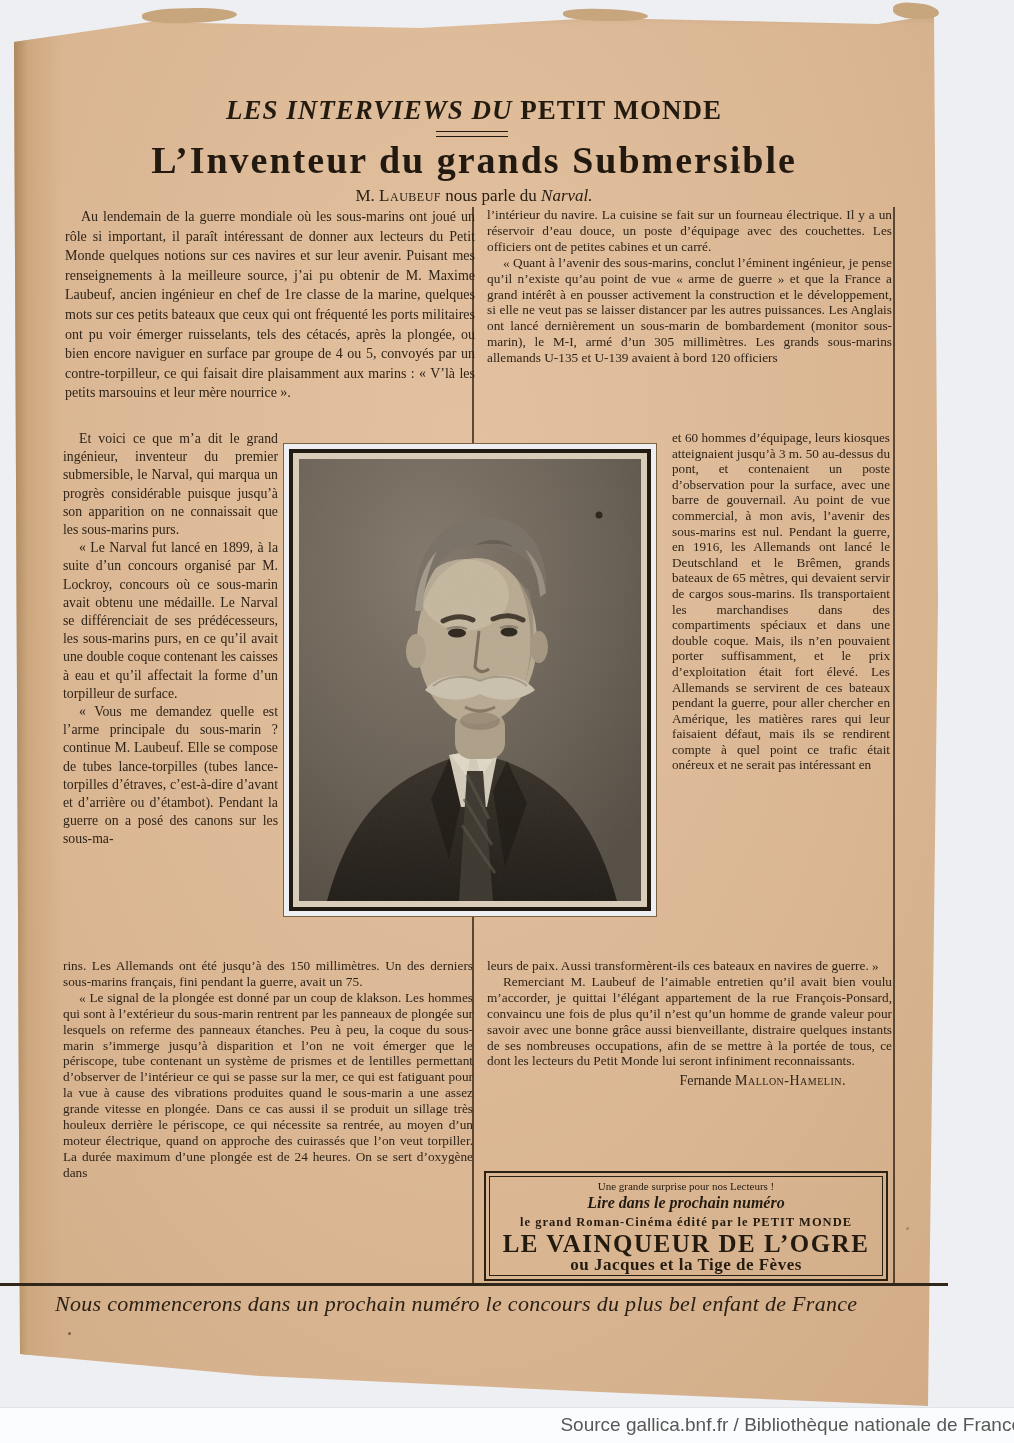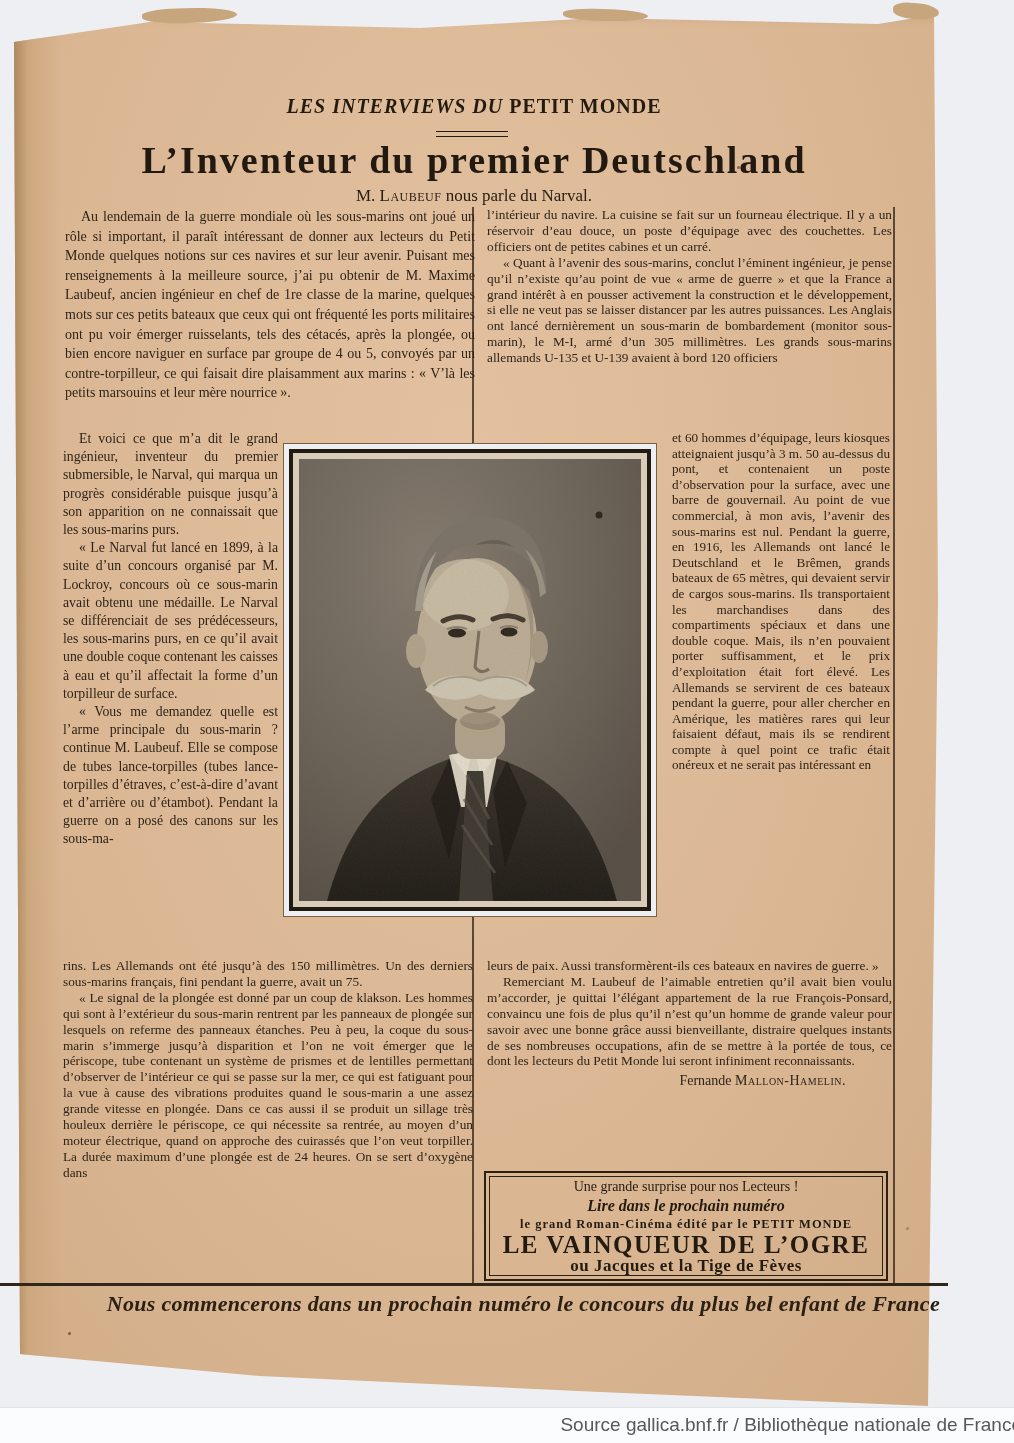--- a/index.html
+++ b/index.html
@@ -10,29 +10,29 @@
     background:
       linear-gradient(90deg,#6f5436 0px,#8a6b47 7px,#b08a61 15px,#cda77e 28px,rgba(0,0,0,0) 62px),
       linear-gradient(180deg,rgba(120,90,60,.25) 0px,rgba(0,0,0,0) 26px),
       radial-gradient(ellipse at 45% 32%,#e3c1a0 0%,#dab693 55%,#cfa983 100%);
     clip-path:polygon(14px 42px,150px 22px,420px 28px,598px 18px,878px 24px,934px 15px,
                       938px 600px,928px 1406px,600px 1392px,260px 1376px,20px 1354px);}
   .torn{position:absolute;background:#c8a67d;border-radius:40% 60% 50% 50%;}
   .speck{position:absolute;width:3px;height:3px;border-radius:50%;background:rgba(45,32,20,.55);}
   
   .kicker{position:absolute;left:0;top:95px;width:948px;text-align:center;
-          font-size:20px;font-weight:bold;letter-spacing:1px;color:#241b10;}
+          font-size:27px;font-weight:bold;letter-spacing:1px;color:#241b10;}
   .kicker .it{font-style:italic;}
   .kicker-underline{position:absolute;left:436px;top:131px;width:72px;height:4px;
           border-top:1.5px solid #241b10;border-bottom:1px solid #241b10;}
   .title{position:absolute;left:0;top:138px;width:948px;text-align:center;
          font-size:38px;font-weight:bold;letter-spacing:2px;color:#221910;}
   .subtitle{position:absolute;left:0;top:186px;width:948px;text-align:center;font-size:17px;color:#2a2013;}
   .sc{font-variant:small-caps;letter-spacing:.5px;}
-  .it{}
+  .it{font-style:italic;}
   
   .vrule{position:absolute;width:1.5px;background:rgba(58,43,26,.8);}
   .hrule{position:absolute;left:0;top:1283px;width:948px;height:3px;background:#31261a;}
   
   .col{position:absolute;text-align:justify;overflow:hidden;}
   .col p{margin:0;}
   .col p.ind{text-indent:16px;}
   .intro{font-size:14px;line-height:19.6px;}
   .wide{font-size:13.3px;line-height:15.9px;}
   .narrow-l{font-size:13.8px;line-height:18.2px;}
@@ -44,28 +44,28 @@
   .photo-inner{box-sizing:border-box;width:100%;height:100%;border:4px solid #221b12;
                padding:6px;background:#d9ccb8;}
   .photo-inner svg{display:block;width:100%;height:100%;}
   .caption{position:absolute;left:180px;top:927px;width:560px;text-align:center;font-size:15.5px;color:#2a2013;}
   
   .promo{position:absolute;left:484px;top:1171px;width:404px;height:110px;box-sizing:border-box;
          border:2.5px solid #2a2014;padding:3px;}
   .promo-inner{box-sizing:border-box;width:100%;height:100%;border:1px solid #2a2014;
                display:flex;flex-direction:column;justify-content:space-evenly;align-items:center;
                text-align:center;color:#241b10;}
-  .promo-l1{font-size:14px;}
+  .promo-l1{font-size:11px;}
   .promo-l2{font-size:16px;font-weight:bold;font-style:italic;}
   .promo-l3{font-size:12.5px;font-weight:bold;letter-spacing:1px;}
   .promo-l4{font-size:25px;font-weight:bold;letter-spacing:1.5px;line-height:22px;}
   .promo-l5{font-size:17px;font-weight:bold;letter-spacing:.5px;line-height:15px;}
   
-  .banner{position:absolute;left:55px;top:1291px;width:885px;text-align:right;
-          font-size:22px;font-weight:bold;font-style:italic;color:#2a2014;letter-spacing:.3px;}
+  .banner{position:absolute;left:55px;top:1291px;width:885px;text-align:left;
+          font-size:22px;font-weight:normal;font-style:italic;color:#2a2014;letter-spacing:.3px;}
   
   .source-bar{position:absolute;left:0;bottom:0;width:1014px;height:35px;background:#fbfcfd;
               border-top:1px solid #e2e5e8;overflow:hidden;}
   .source-bar span{position:absolute;right:-8px;top:6px;font-family:"Liberation Sans",sans-serif;
               font-size:19px;color:#585858;white-space:nowrap;}
 </style>
 </head>
 <body>
 
 <div class="canvas">
@@ -81,21 +81,21 @@
   <div class="speck" style="left:68px;top:1332px;"></div>
   <div class="speck" style="left:906px;top:1227px;opacity:.5;"></div>
 
   <div class="kicker">
     <span class="it">LES INTERVIEWS DU</span>
     <span> </span>
     <span>PETIT MONDE</span>
   </div>
   <div class="kicker-underline"></div>
 
-  <div class="title">L’Inventeur du premier Deutschland</div>
+  <div class="title">L’Inventeur du grands Submersible</div>
 
   <div class="subtitle">
     <span>M.</span>
     <span class="sc">Laubeuf</span>
     <span>nous parle du</span>
     <span class="it">Narval.</span>
   </div>
 
   <div class="vrule" style="left:472px;top:207px;height:1076px;"></div>
   <div class="vrule" style="left:893px;top:207px;height:1076px;"></div>

